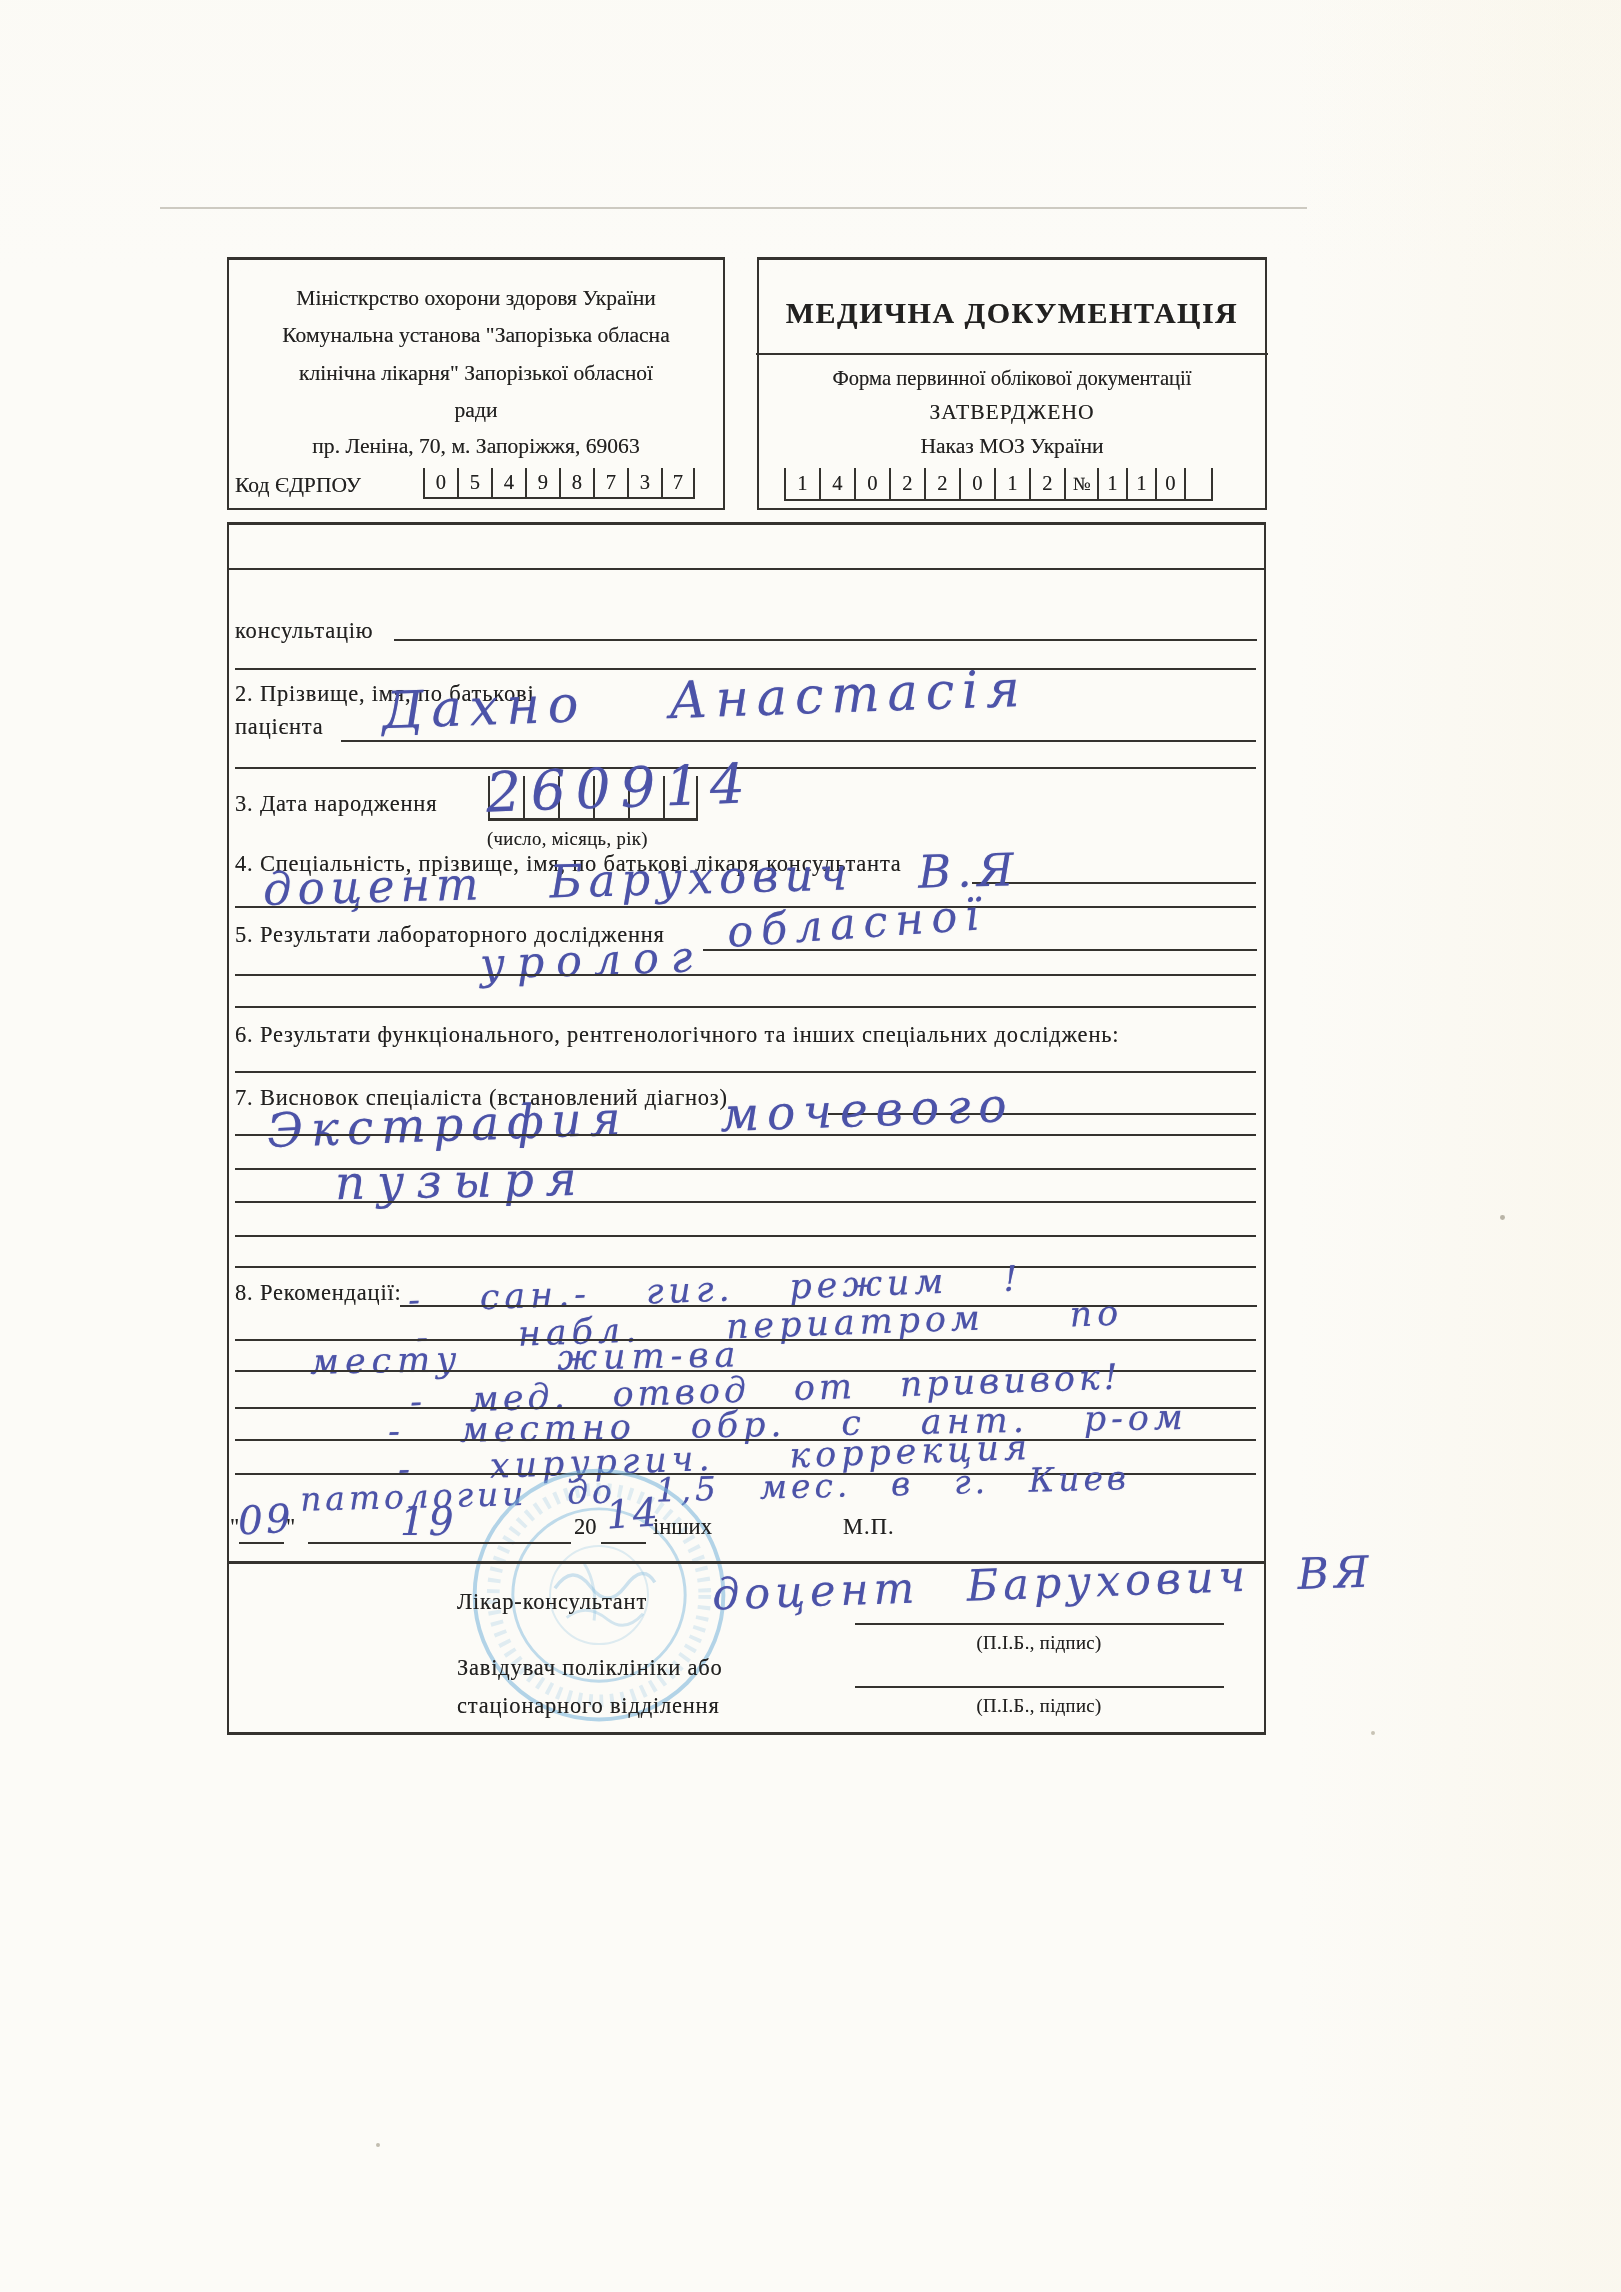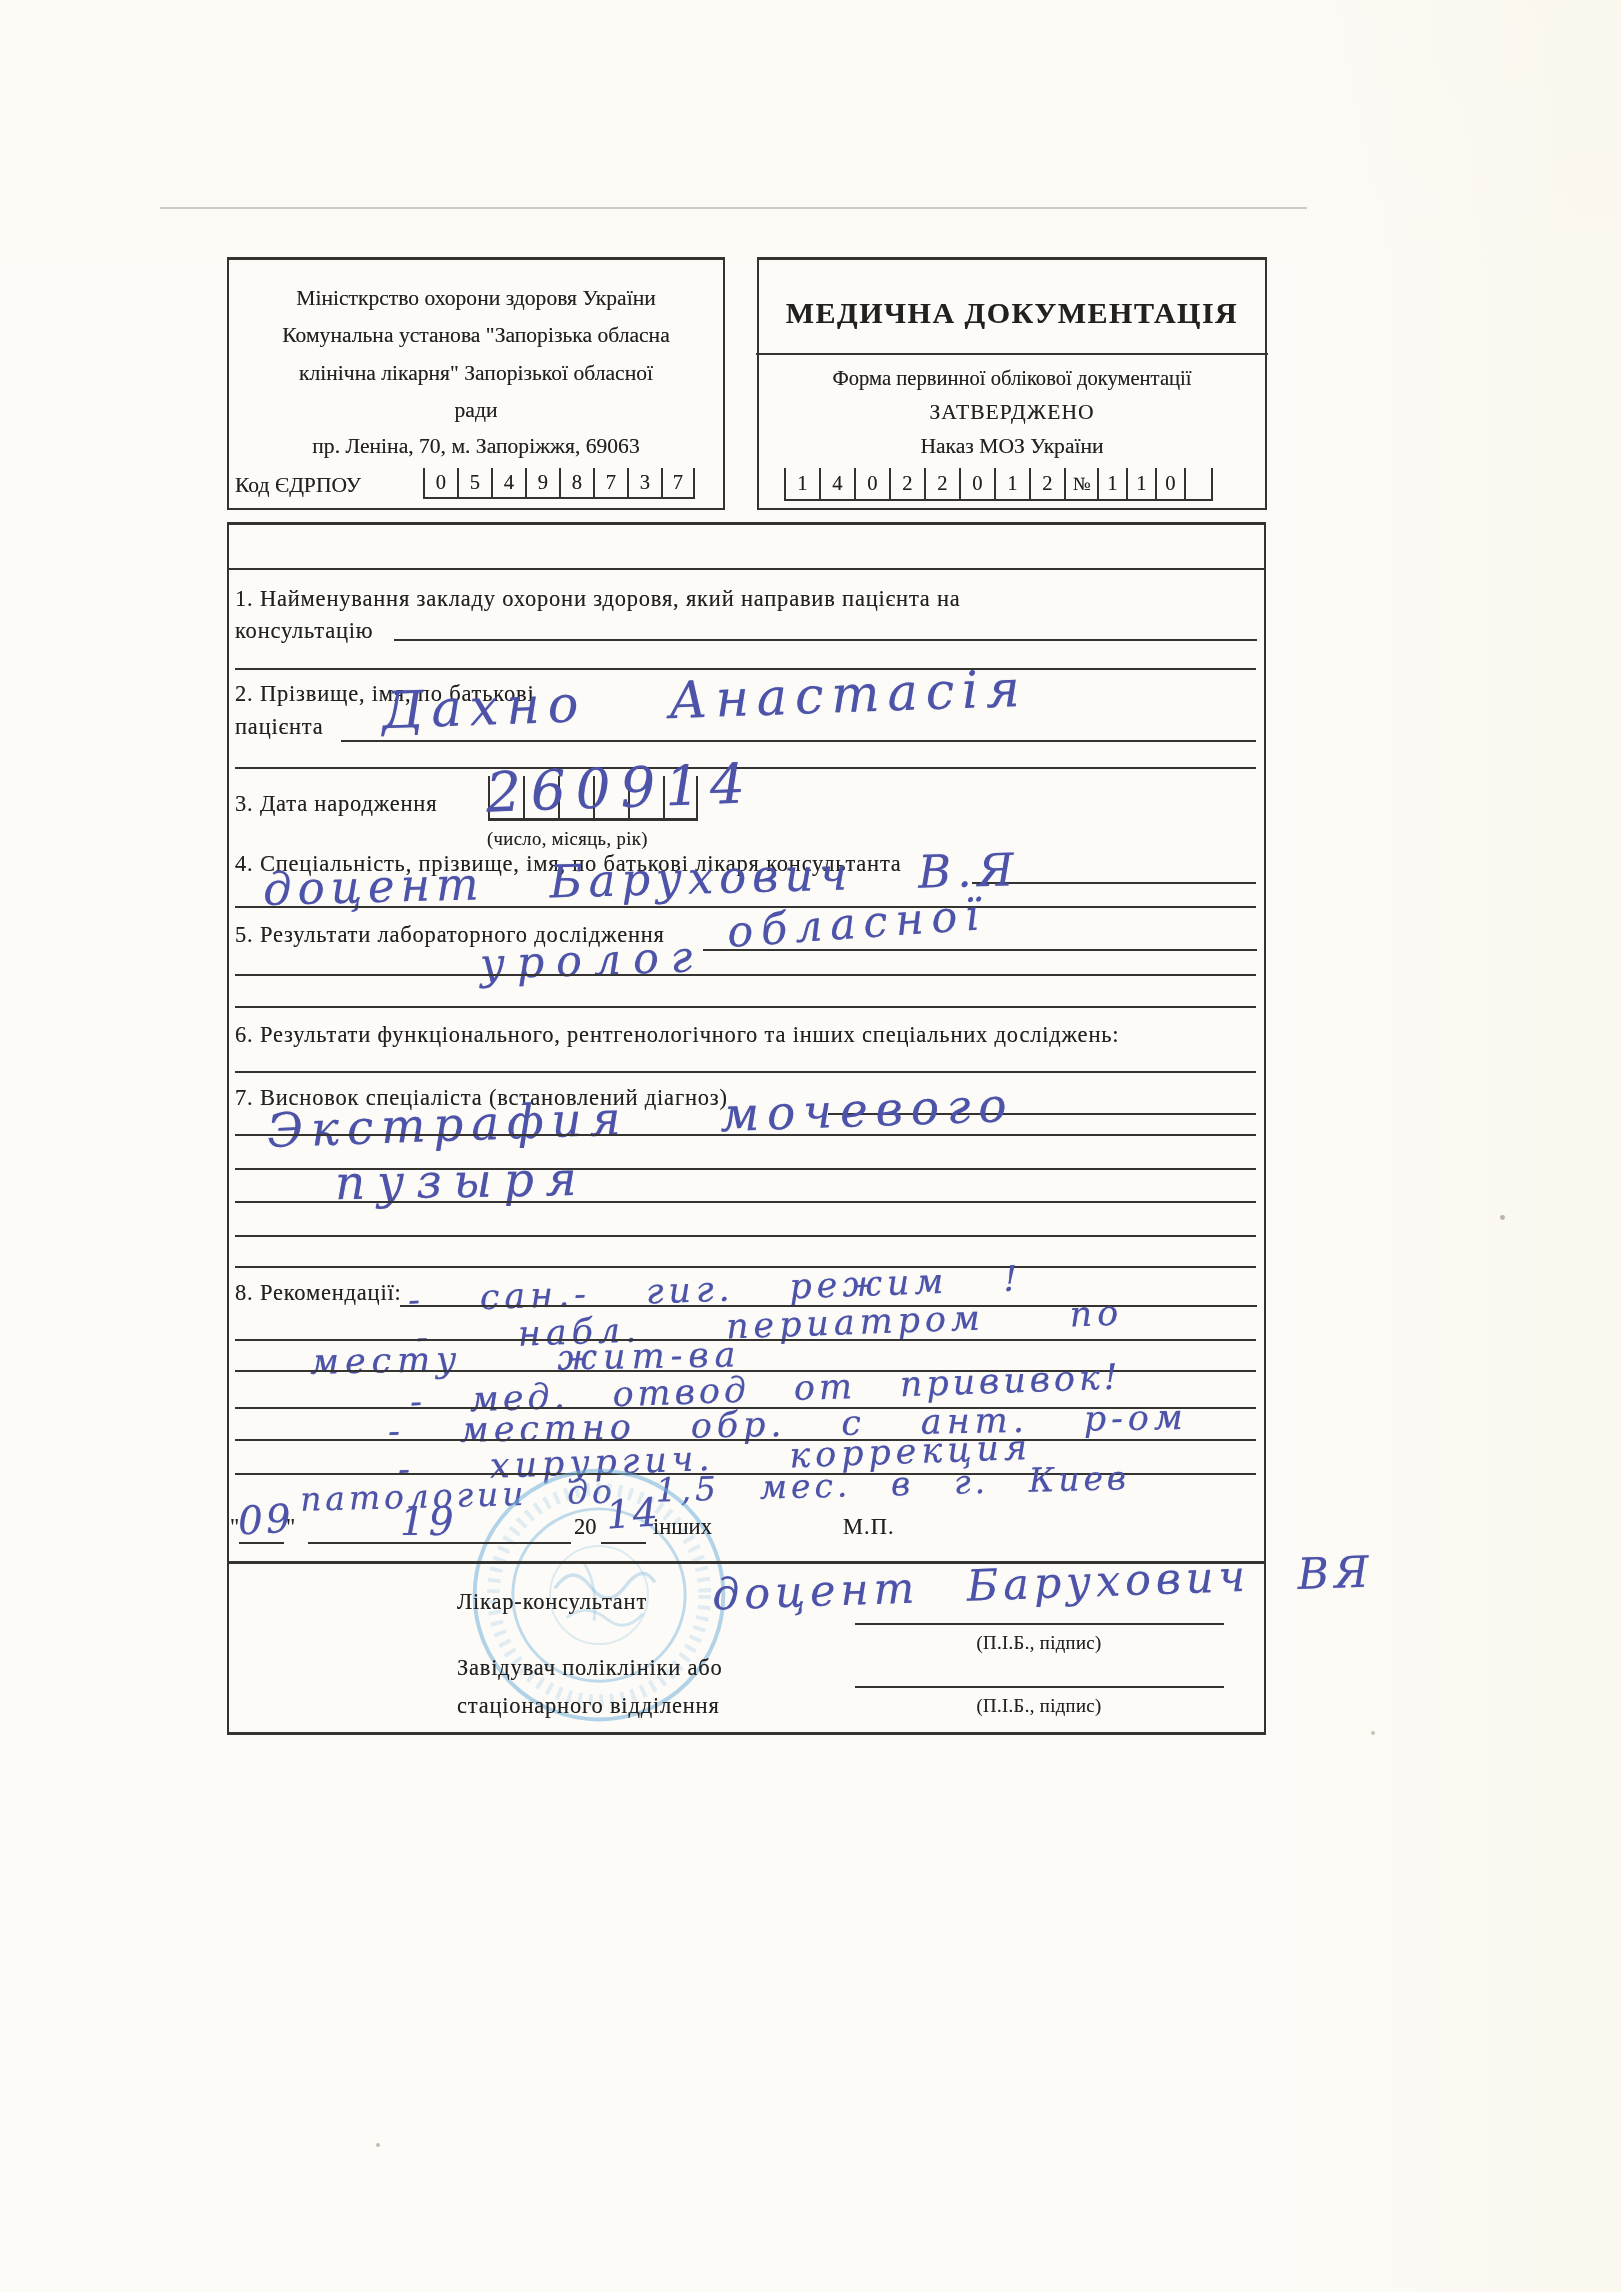--- a/index.html
+++ b/index.html
@@ -105,21 +105,20 @@
     <span class="cell nosign" style="width:33px">№</span>
     <span class="cell" style="width:29px">1</span>
     <span class="cell" style="width:29px">1</span>
     <span class="cell" style="width:29px">0</span>
     <span class="cell" style="width:29px"></span>
   </div>
 
   <div class="bx" style="left:227px;top:522px;width:1039px;height:1213px;border-top-width:3.9px;border-bottom-width:3.9px;"></div>
   <div class="rl rl3" style="left:227px;top:568px;width:1039px;"></div>
 
-  <div class="p lbl" style="left:235px;top:585px;">1. Найменування закладу охорони здоровя, який направив пацієнта на</div>
   <div class="p lbl" style="left:235px;top:617px;">консультацію</div>
   <div class="rl" style="left:394px;top:639px;width:863px;"></div>
   <div class="rl" style="left:235px;top:668px;width:1021px;"></div>
 
   <div class="p lbl" style="left:235px;top:680px;">2. Прізвище, імя, по батькові</div>
   <div class="p lbl" style="left:235px;top:713px;">пацієнта</div>
   <div class="hw" style="left:382px;top:674px;font-size:51px;letter-spacing:7.8px;word-spacing:59px;transform:rotate(-2deg);">Дахно Анастасія</div>
   <div class="rl" style="left:341px;top:740px;width:915px;"></div>
   <div class="rl" style="left:235px;top:767px;width:1021px;"></div>
 

